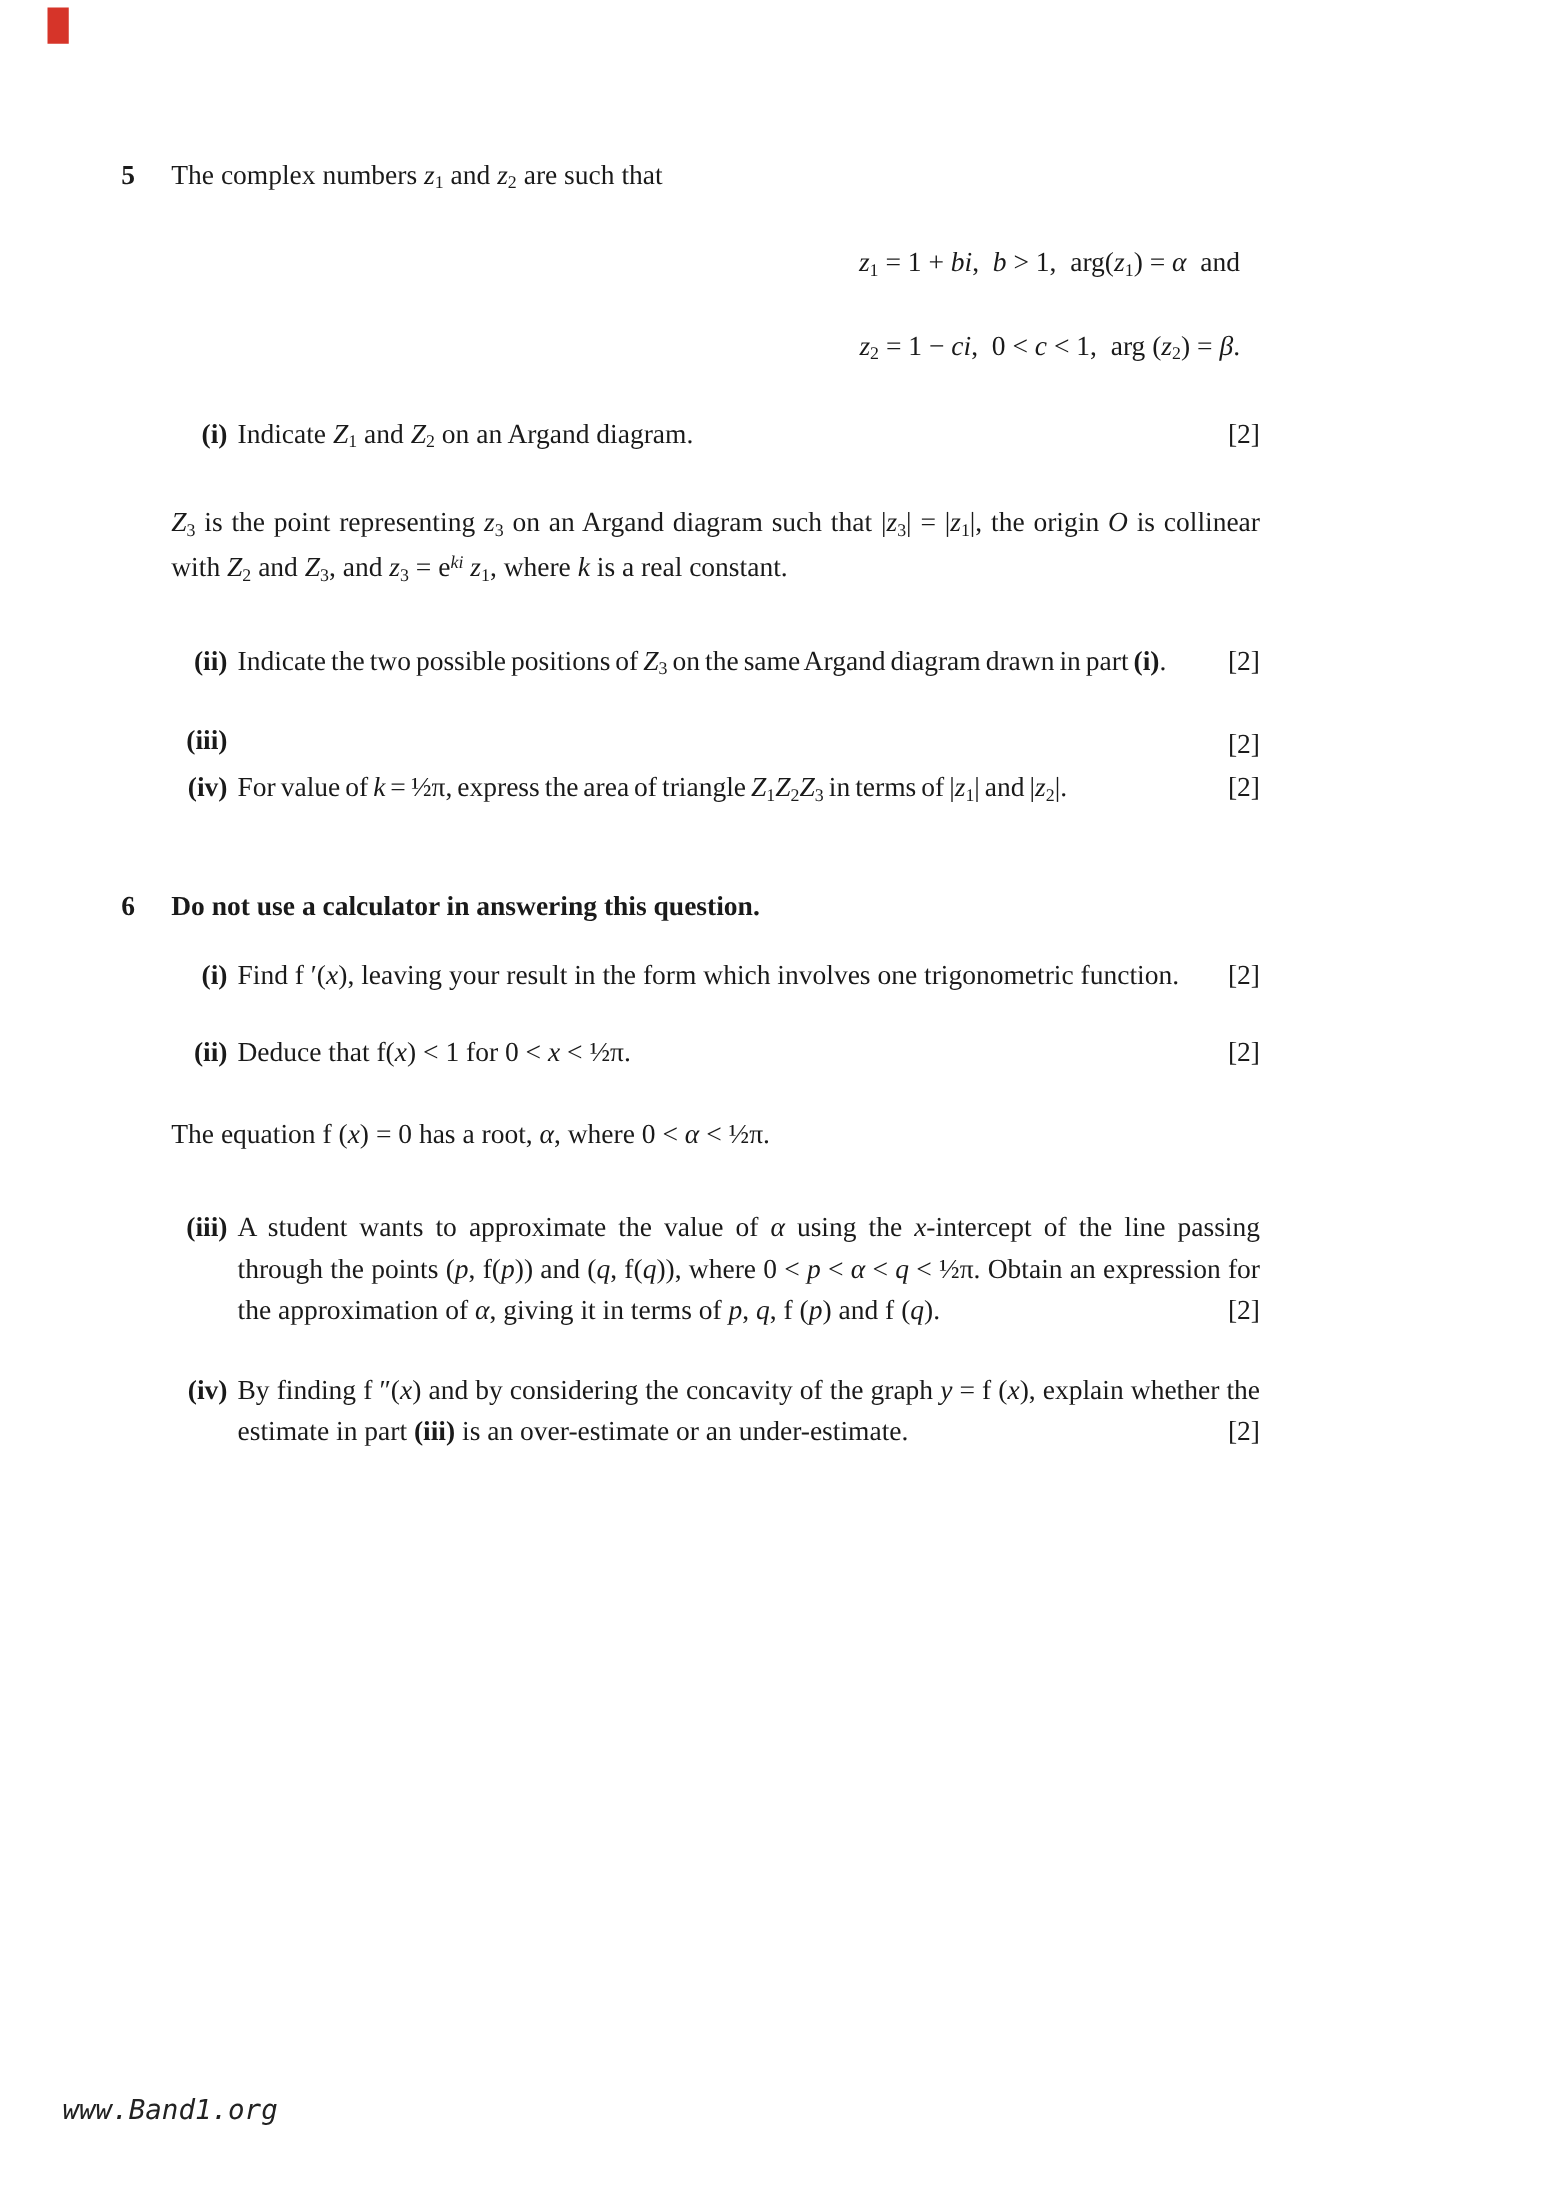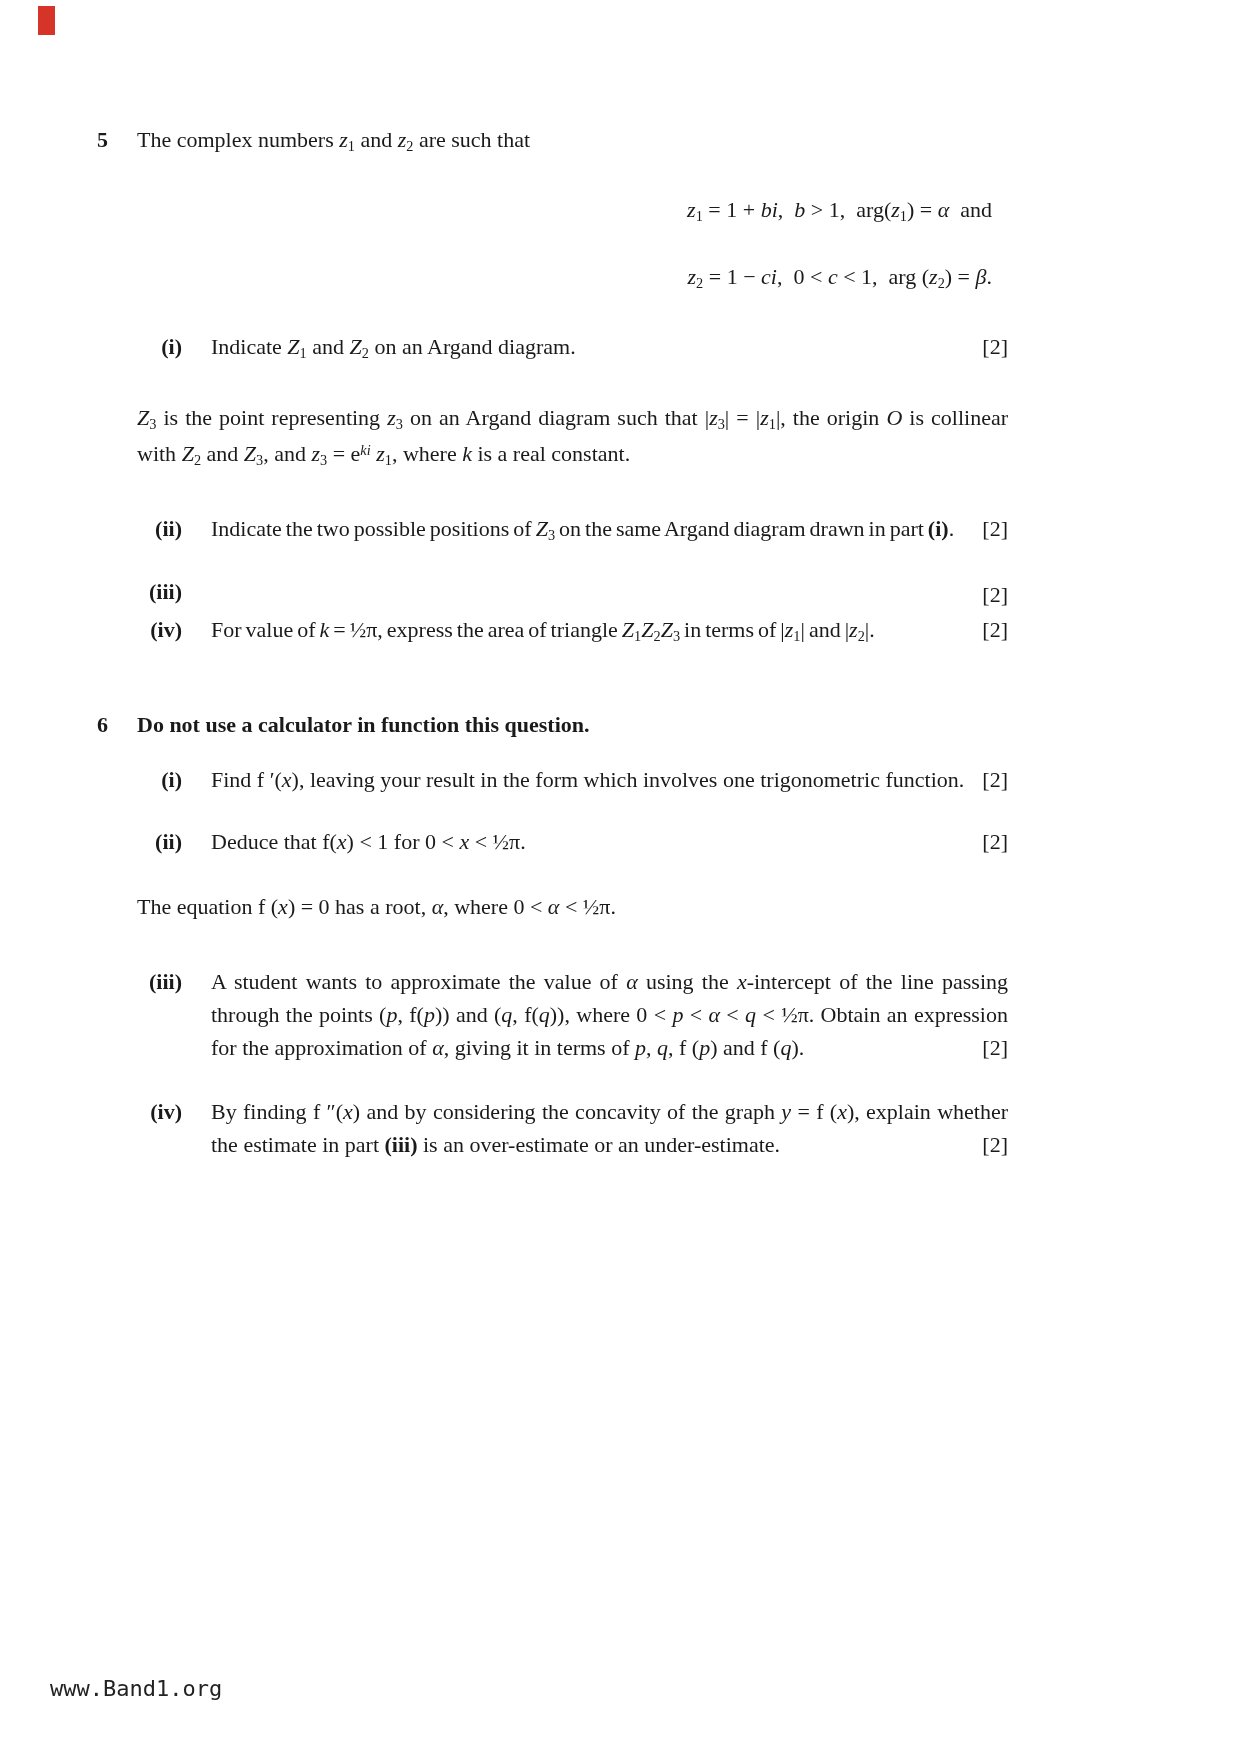--- a/index.html
+++ b/index.html
@@ -21,21 +21,21 @@
   .question{display:flex;}
   .q-num{flex:0 0 40px;font-weight:bold;line-height:33px;}
   .q-body{width:871px;}
   .para{margin:0;line-height:33px;}
   .para.wide{line-height:36px;text-align:justify;}
   .para.bold{font-weight:bold;}
   .equation{margin:16px;line-height:33px;text-align:right;}
   .item{display:flex;}
   .item-label{flex:0 0 53px;font-weight:bold;text-align:right;padding-right:8px;box-sizing:border-box;line-height:33px;}
   .item-body{position:relative;width:818px;line-height:33px;}
-  .item-text{display:block;margin-left:21px;}
+  .item-text{display:block;}
   .item-text.just{text-align:justify;}
   .item-text.tight{word-spacing:-1.5px;}
   .marks{white-space:nowrap;}
   .marks.top{position:absolute;top:0;right:0;}
   .marks.bottom{position:absolute;bottom:0;right:0;}
   .marks.newline{display:block;text-align:right;margin-top:3px;}
   .mb37{margin-bottom:37px;}
   .mb34{margin-bottom:34px;}
   .mb35{margin-bottom:35px;}
   .mb40{margin-bottom:40px;}
@@ -43,21 +43,21 @@
   .mb22{margin-bottom:22px;}
   .mb32{margin-bottom:32px;}
   .mb29{margin-bottom:29px;}
   .mb42{margin-bottom:42px;}
   .mb31{margin-bottom:31px;}
   .mb2{margin-bottom:2px;}
   .mb62{margin-bottom:62px;}
   .page-footer{
     position:absolute;left:50px;top:1676px;
     font-family:"DejaVu Sans Mono","Liberation Mono",monospace;
-    font-size:22px;color:#222;
+    font-size:22px;color:#222;font-style:italic;
   }
   i{font-style:italic;}
   sub{font-size:0.65em;vertical-align:-0.25em;line-height:0;}
   sup{font-size:0.65em;vertical-align:0.45em;line-height:0;}
 </style>
 </head>
 <body>
 
 <div class="page">
 
@@ -109,21 +109,21 @@
           </span>
         </div>
 
       </div>
     </section>
 
     <section class="question">
       <div class="q-num">6</div>
       <div class="q-body">
 
-        <p class="para bold mb22">Do not use a calculator in function this question.</p>
+        <p class="para bold mb22">Do not use a calculator in answering this question.</p>
 
 
         <div class="item mb29">
           <span class="item-label">(i)</span>
           <span class="item-body">
             <span class="item-text just">Find f ′(<i>x</i>), leaving your result in the form which involves one trigonometric function.</span>
             <span class="marks bottom">[2]</span>
           </span>
         </div>
 

